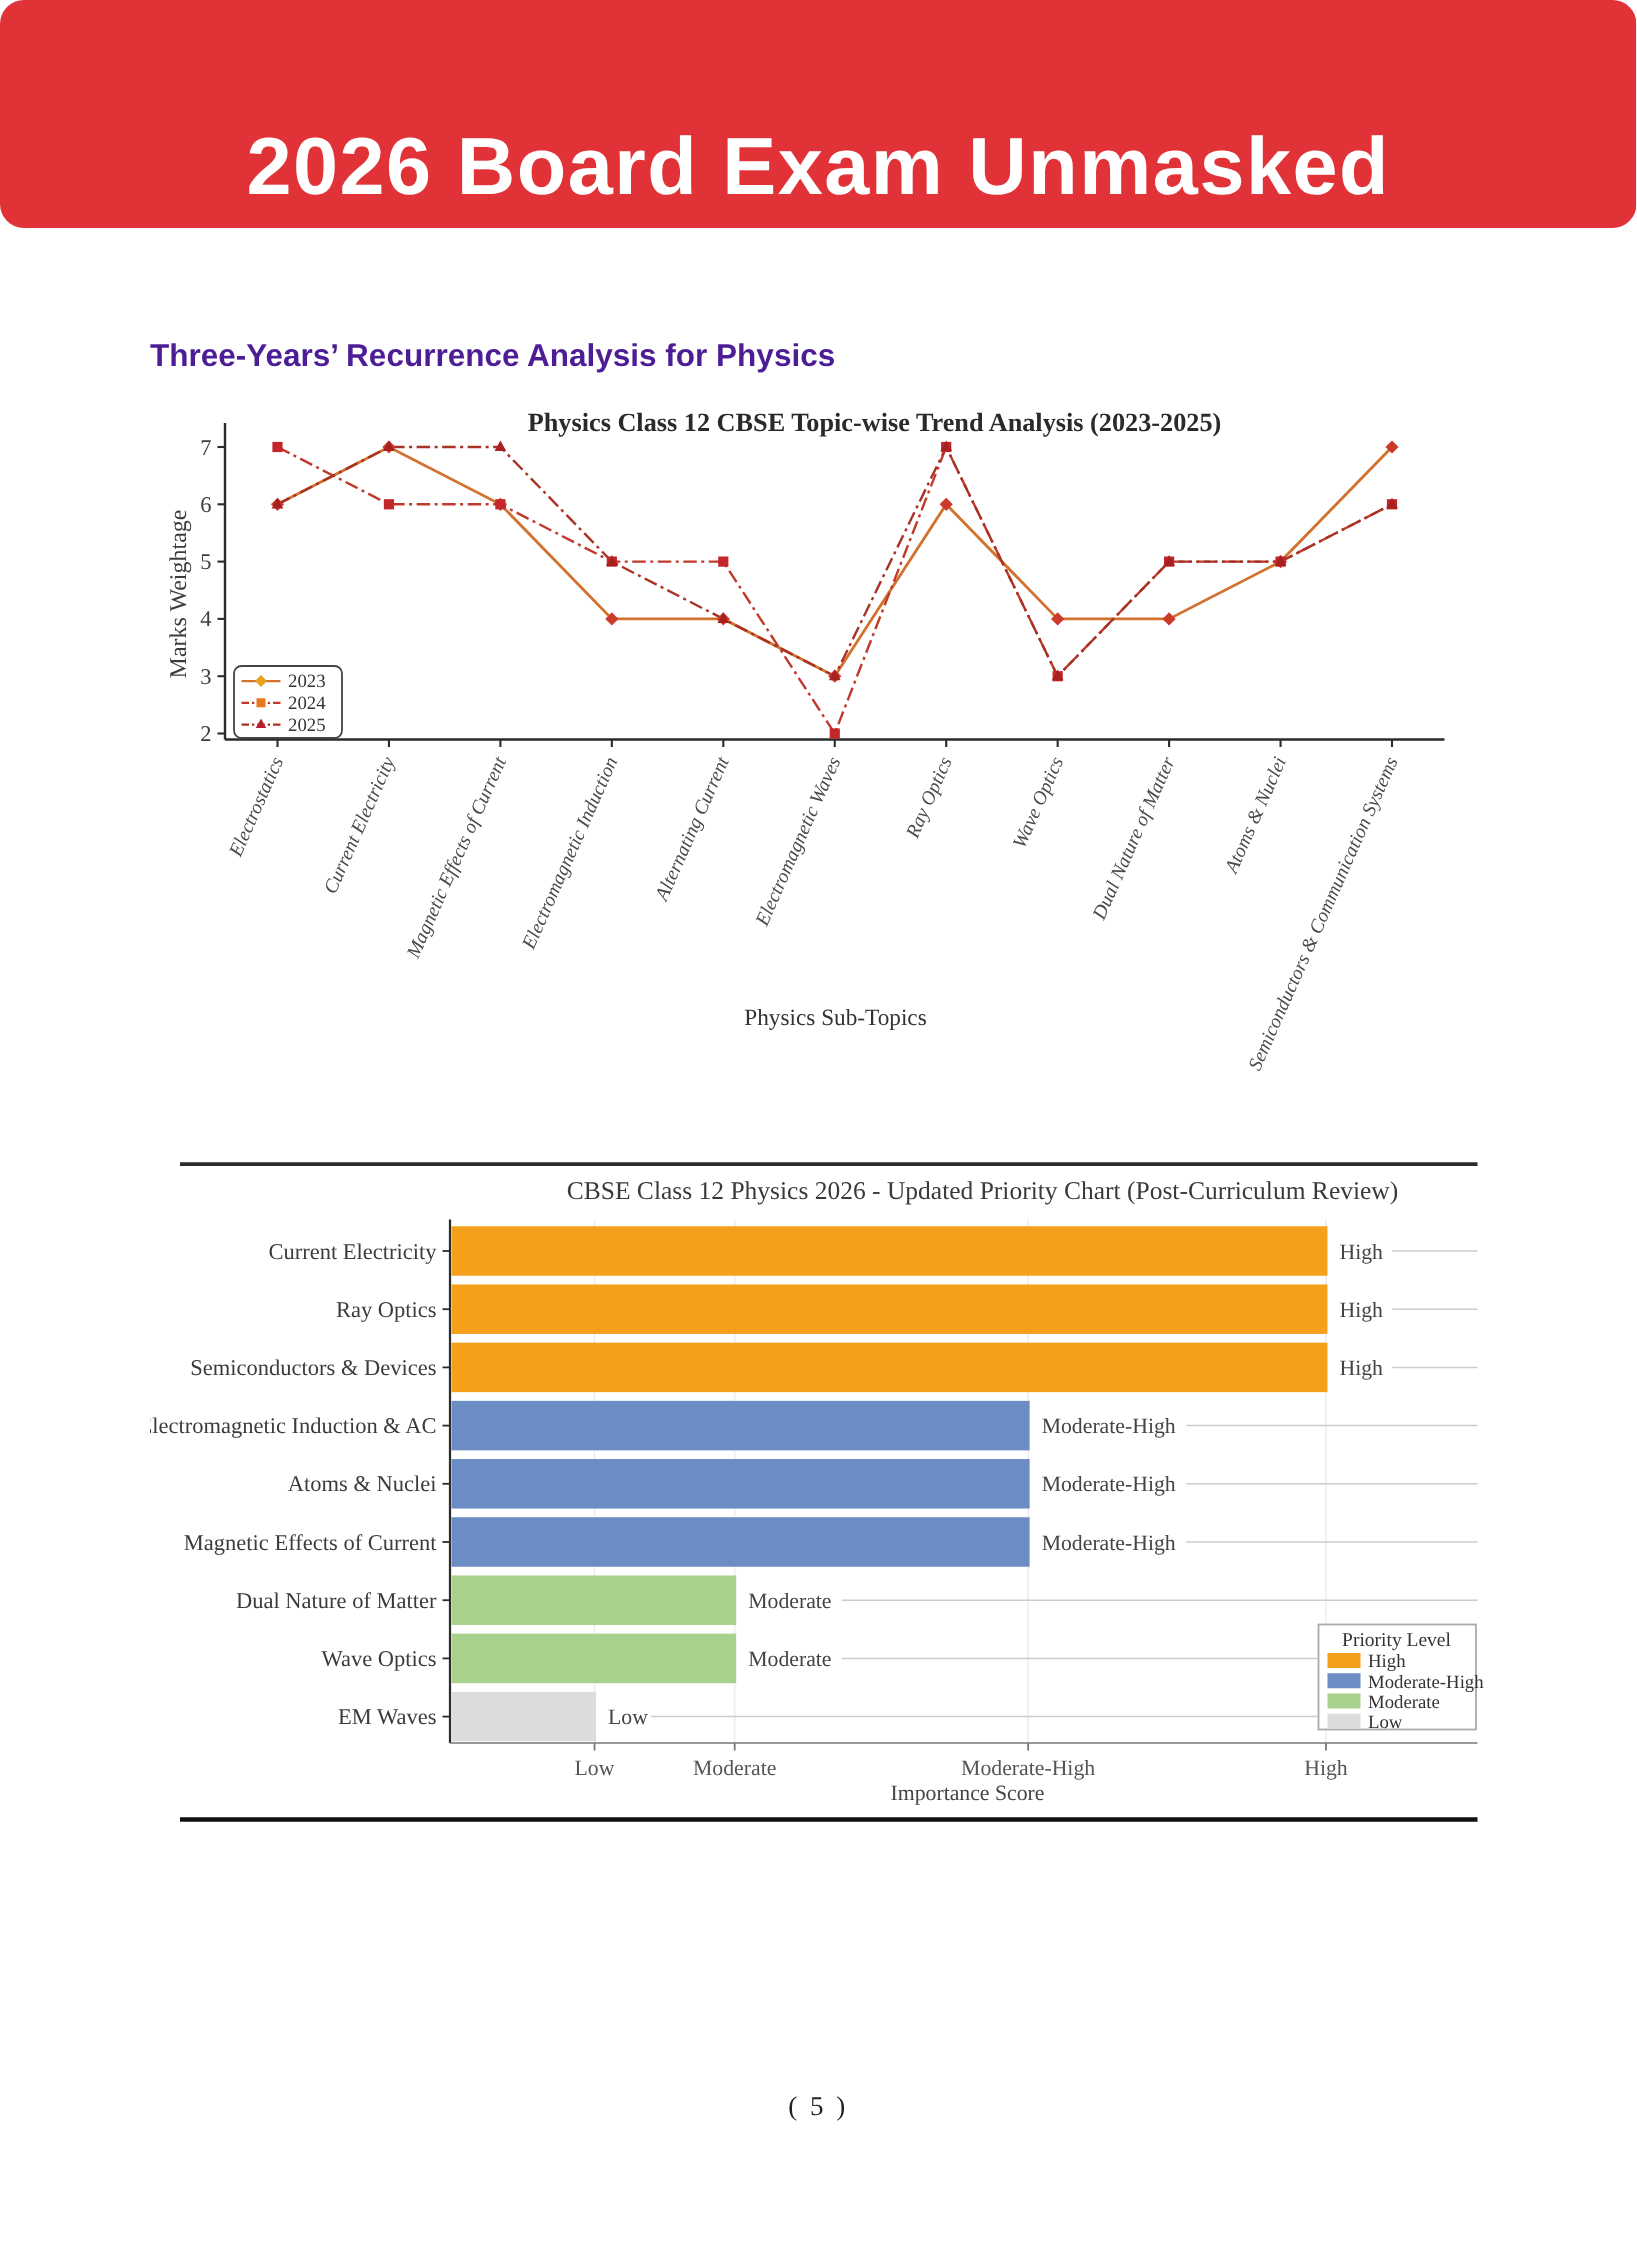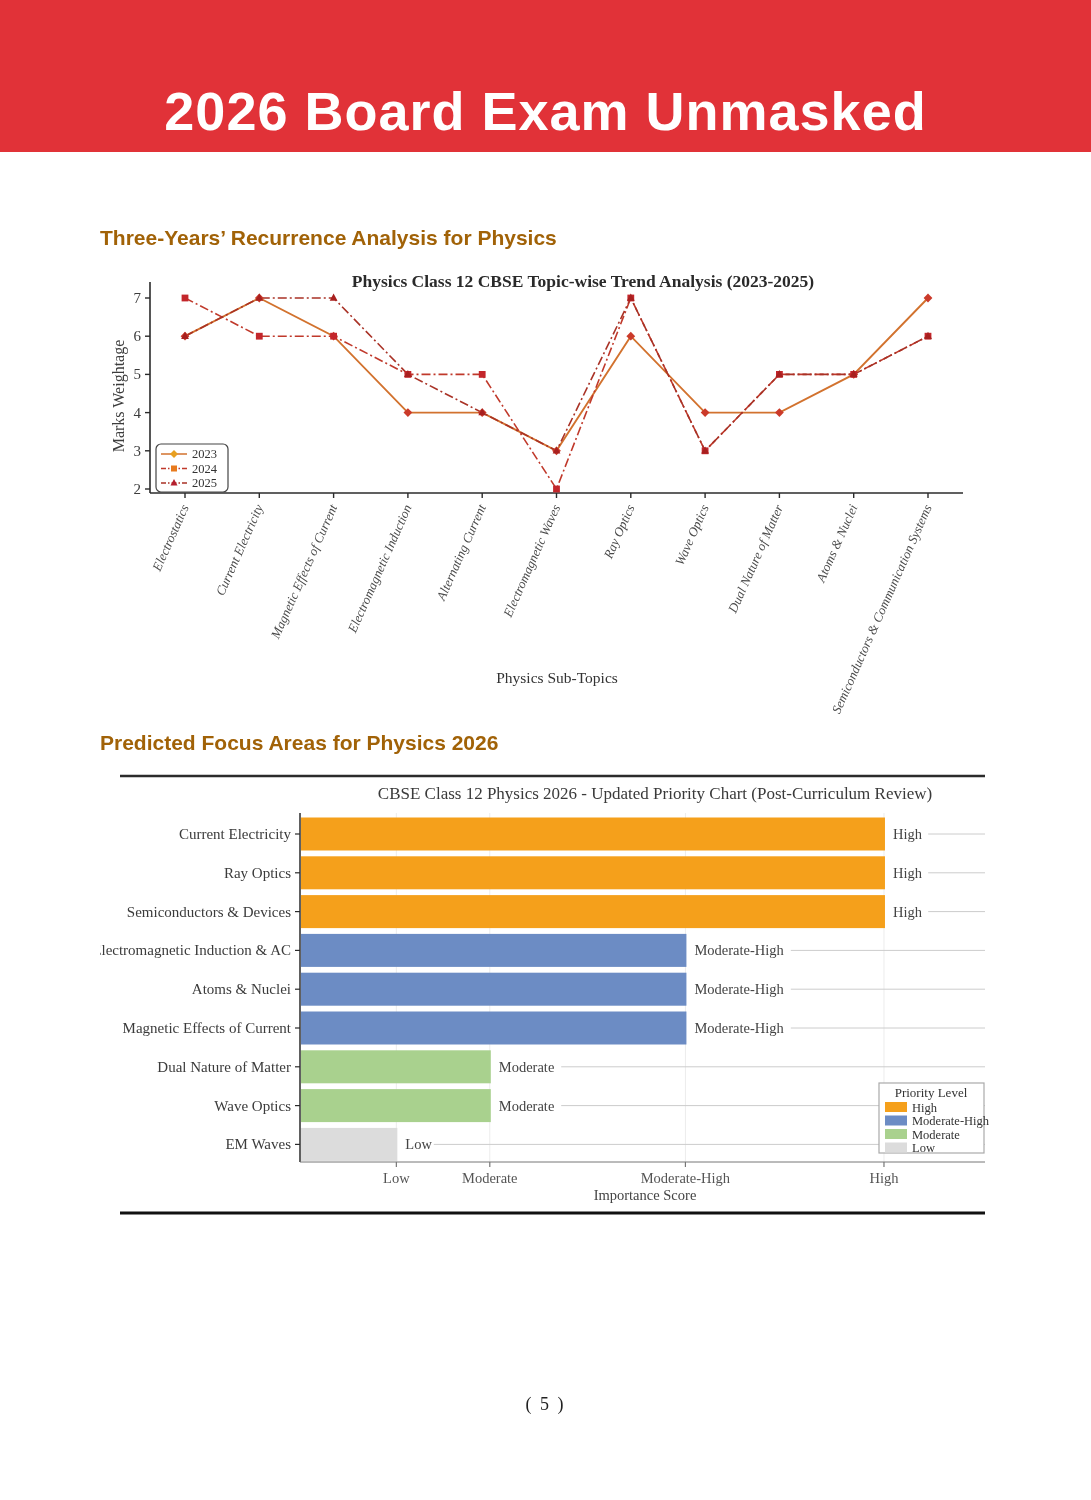--- a/index.html
+++ b/index.html
@@ -4,34 +4,34 @@
 <style>
   html,body{margin:0;padding:0;background:#ffffff;}
   .page{position:relative;width:1091px;height:1500px;background:#ffffff;overflow:hidden;
         font-family:"Liberation Sans",sans-serif;}
   .banner{position:absolute;left:0;top:0;width:1091px;height:152px;display:flex;
           align-items:flex-end;justify-content:center;padding-bottom:10px;box-sizing:border-box;}
   .banner h1{margin:0;color:#ffffff;font-size:54px;font-weight:800;letter-spacing:1px;
              font-family:"Liberation Sans",sans-serif;}
   .subtitle{position:absolute;left:0;top:180px;width:1091px;text-align:center;
             font-size:27px;font-weight:400;letter-spacing:5px;color:#2e2e2e;}
-  .section-heading{position:absolute;left:100px;font-size:21px;font-weight:700;color:#a16207;}
+  .section-heading{position:absolute;left:100px;font-size:21px;font-weight:700;color:#4c1d95;}
   #heading1{top:226px;}
   #heading2{top:731px;}
   .chart-svg{position:absolute;}
   #line-chart{left:90px;top:262px;}
   #bar-chart{left:100px;top:768px;}
   .footer{position:absolute;left:0;top:1394px;width:1091px;text-align:center;
           font-family:"Liberation Serif",serif;font-size:18px;color:#222222;letter-spacing:2px;}
 </style>
 </head>
 <body>
 
 <div class="page">
-  <div class="banner" id="banner" style="background: rgb(225, 50, 56);">
+  <div class="banner" id="banner" style="background: rgb(225, 50, 56); border-radius: 16px;">
     <h1>2026 Board Exam Unmasked</h1>
   </div>
   <div class="section-heading" id="heading1">Three-Years’ Recurrence Analysis for Physics</div>
 
   <svg id="line-chart" class="chart-svg" width="910" height="452" viewBox="0 0 910 452">
       <text x="493" y="25" text-anchor="middle" font-family="&quot;Liberation Serif&quot;,serif" font-size="17.5" font-weight="bold" fill="#2a2a2a">Physics Class 12 CBSE Topic-wise Trend Analysis (2023-2025)</text>
       <line x1="60" y1="20" x2="60" y2="231" stroke="#2b2b2b" stroke-width="1.6"></line>
       <line x1="60" y1="231" x2="873" y2="231" stroke="#2b2b2b" stroke-width="1.6"></line>
       <line x1="55" y1="227" x2="60" y2="227" stroke="#2b2b2b" stroke-width="1.4"></line>
       <text x="51" y="232" text-anchor="end" font-family="&quot;Liberation Serif&quot;,serif" font-size="15" fill="#3c3c3c">2</text>
@@ -110,21 +110,20 @@
       <path d="M84,188 L88,192 L84,196 L80,192 Z" fill="#E8A020"></path>
       <text x="102" y="196" font-family="&quot;Liberation Serif&quot;,serif" font-size="12.5" fill="#333">2023</text>
       <line x1="71" y1="206.5" x2="97" y2="206.5" stroke="#C0392B" stroke-width="1.5" stroke-dasharray="5 2 1.5 2"></line>
       <rect x="81" y="203.5" width="6" height="6" fill="#E87A1E"></rect>
       <text x="102" y="210.5" font-family="&quot;Liberation Serif&quot;,serif" font-size="12.5" fill="#333">2024</text>
       <line x1="71" y1="221" x2="97" y2="221" stroke="#A93226" stroke-width="1.5" stroke-dasharray="5 2 1.5 2"></line>
       <path d="M84,217 L87.5,223.4 L80.5,223.4 Z" fill="#B51F2E"></path>
       <text x="102" y="225" font-family="&quot;Liberation Serif&quot;,serif" font-size="12.5" fill="#333">2025</text>
     </svg>
 
-  <div class="section-heading" id="heading2">Predicted Focus Areas for Physics 2026</div>
 
   <svg id="bar-chart" class="chart-svg" width="900" height="460" viewBox="0 0 900 460">
       <line x1="20" y1="8" x2="885" y2="8" stroke="#2b2b2b" stroke-width="2.5"></line>
       <line x1="20" y1="445" x2="885" y2="445" stroke="#111" stroke-width="3"></line>
       <text x="555" y="31" text-anchor="middle" font-family="&quot;Liberation Serif&quot;,serif" font-size="17" fill="#3a3a3a">CBSE Class 12 Physics 2026 - Updated Priority Chart (Post-Curriculum Review)</text>
       <line x1="296.3554987212276" y1="45" x2="296.3554987212276" y2="394" stroke="#ececec" stroke-width="1"></line>
       <line x1="389.7911338448423" y1="45" x2="389.7911338448423" y2="394" stroke="#ececec" stroke-width="1"></line>
       <line x1="585.4219948849104" y1="45" x2="585.4219948849104" y2="394" stroke="#ececec" stroke-width="1"></line>
       <line x1="783.9727195225917" y1="45" x2="783.9727195225917" y2="394" stroke="#ececec" stroke-width="1"></line>
       <line x1="200" y1="45" x2="200" y2="394" stroke="#2b2b2b" stroke-width="1.5"></line>

